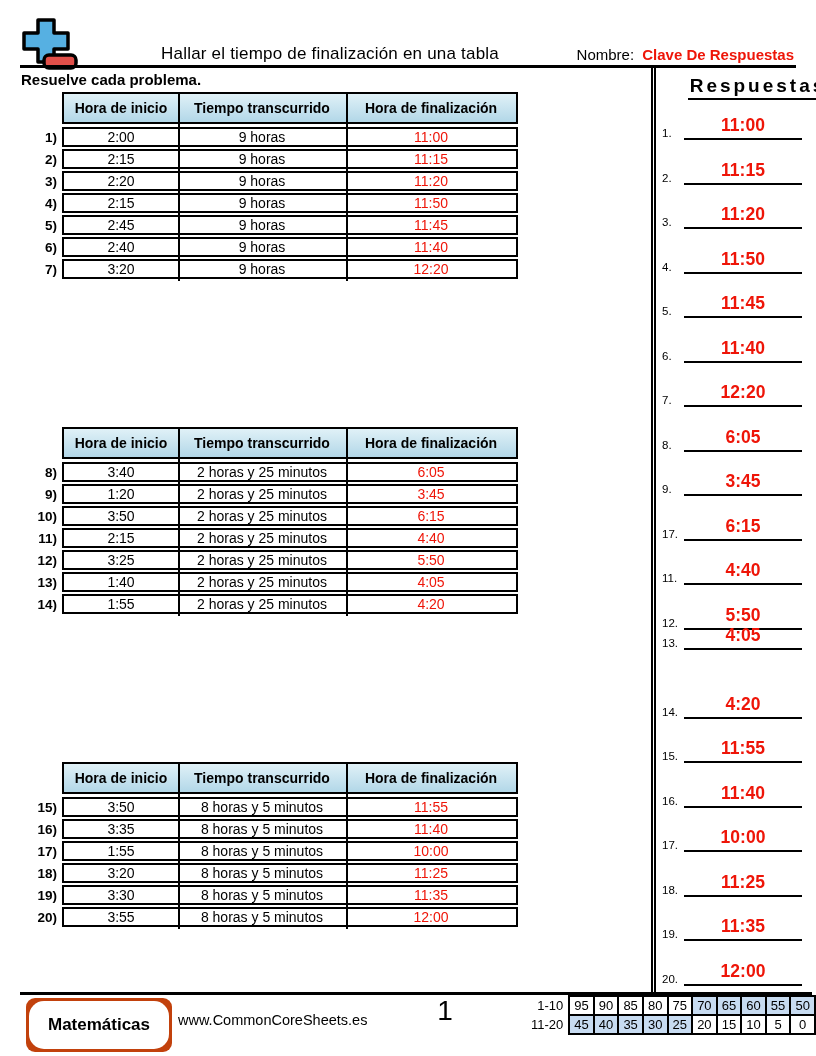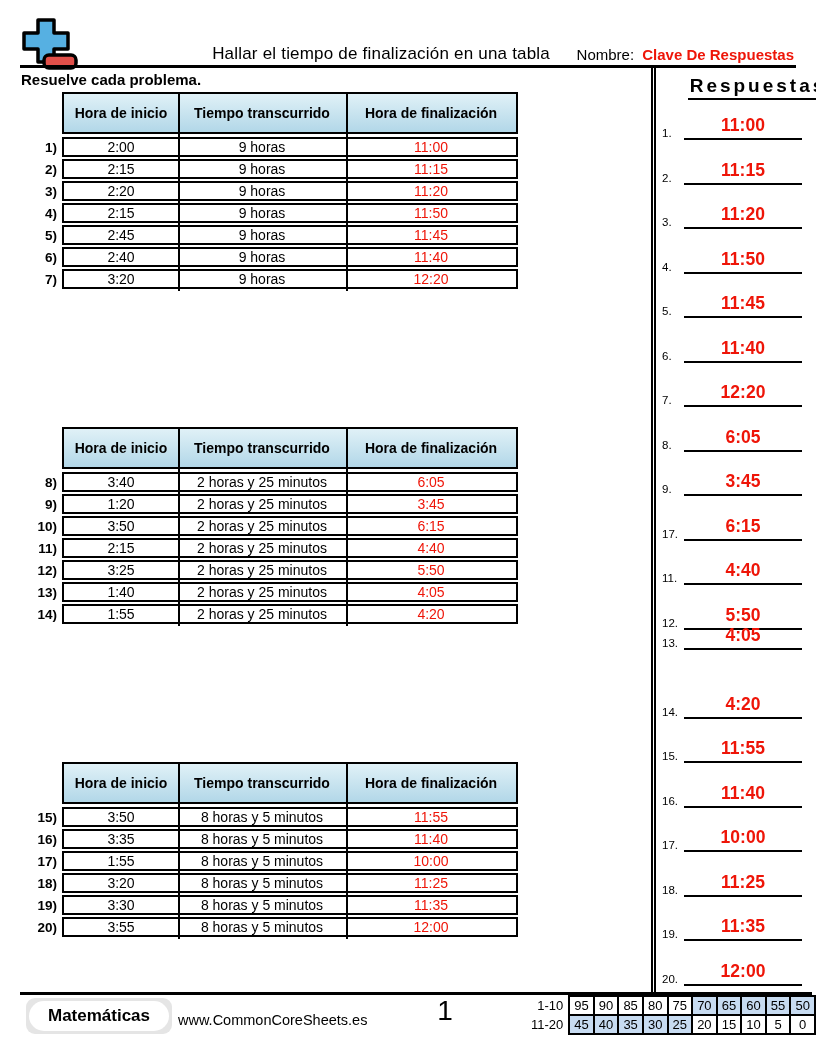--- a/index.html
+++ b/index.html
@@ -4,34 +4,34 @@
 <style>
   html,body { margin:0; padding:0; background:#888; }
   .page {
     position:relative; width:816px; height:1056px; margin:0 auto;
     background:#ffffff; font-family:"Liberation Sans", sans-serif; color:#000;
     overflow:hidden;
   }
 
   
   .logo-box { position:absolute; left:16px; top:18px; width:64px; height:54px; }
-  .page-title { position:absolute; left:110px; top:44px; width:440px; text-align:right;
+  .page-title { position:absolute; left:110px; top:44px; width:440px; text-align:center;
     font-size:17px; letter-spacing:0.2px; }
   .name-area { position:absolute; right:22px; top:46px; font-size:15px; white-space:nowrap; }
   .name-value { font-weight:bold; color:var(--answer-red); margin-left:4px; }
   .header-rule { position:absolute; left:20px; width:776px; top:65px; height:2.5px; background:#000; }
   .instructions { position:absolute; left:21px; top:71px; font-size:15px; font-weight:bold; }
 
   
   .problems-area { position:absolute; left:0; top:0; width:651px; height:992px; }
   .cc-table { position:absolute; left:62px; width:456px; }
   .tbl-0 { top:92px; } .tbl-1 { top:427px; } .tbl-2 { top:762px; }
   .t-row { position:relative; display:flex; box-sizing:border-box; border:2px solid #000;
     background:#fff; height:20px; margin-bottom:2px; align-items:center; }
-  .t-head { height:42px; margin-bottom:3px; font-weight:bold;
+  .t-head { height:32px; margin-bottom:3px; font-weight:bold;
     background:linear-gradient(var(--table-header-top), var(--table-header-bottom)); }
   .t-cell { box-sizing:border-box; text-align:center; font-size:14px; line-height:15px; }
   .t-head .t-cell { line-height:21px; font-size:14px; }
   .c0 { width:114px; } .c1 { width:168px; } .c2 { width:170px; }
   .red { color:var(--answer-red); }
   .cc-vline { position:absolute; top:0; bottom:0; width:2px; background:#000; }
   .row-num { position:absolute; left:-47px; width:40px; text-align:right;
     font-weight:bold; font-size:13.5px; top:50%; transform:translateY(-50%); }
 
   
@@ -42,22 +42,22 @@
     border-bottom:2.5px solid #000; padding:0 2px 2px 2px; }
   .answers-list { position:absolute; inset:0; }
   .ans-item { position:absolute; left:6px; width:140px; height:30px; }
   .ans-num { position:absolute; left:0; bottom:1px; font-size:11.5px; }
   .ans-value { position:absolute; left:22px; right:0; bottom:0; border-bottom:2px solid #000;
     text-align:center; font-weight:bold; font-size:17.5px; color:var(--answer-red);
     padding-bottom:2px; }
 
   
   .footer-rule { position:absolute; left:20px; right:4px; top:992px; height:2.5px; background:#000; }
-  .brand-block { position:absolute; left:26px; top:998px; width:146px; height:36px;
-    background:#e5e5e5; border-radius:9px; }
+  .brand-block { position:absolute; left:26px; top:998px; width:146px; height:54px;
+    background:#c2410c; border-radius:9px; }
   .brand-pill { position:absolute; inset:3px; background:#fff; border-radius:15px;
     display:flex; align-items:center; justify-content:center; font-weight:bold; font-size:17px; }
   .site-url { position:absolute; left:178px; top:1012px; font-size:14.5px; }
   .page-num { position:absolute; left:418px; top:995px; width:54px; text-align:center; font-size:28px; }
   .score-table { position:absolute; left:528px; top:995px; border-collapse:collapse; }
   .score-table td { border:2px solid #000; width:22px; height:17px; text-align:center;
     padding:0 1px; font-size:13px; background:#fff;margin-top:48px; }
   .score-table td.lbl { border:none; width:38px; text-align:right; padding-right:5px; background:transparent; }
   .score-table td.hl { background:var(--score-blue); }
 </style>

